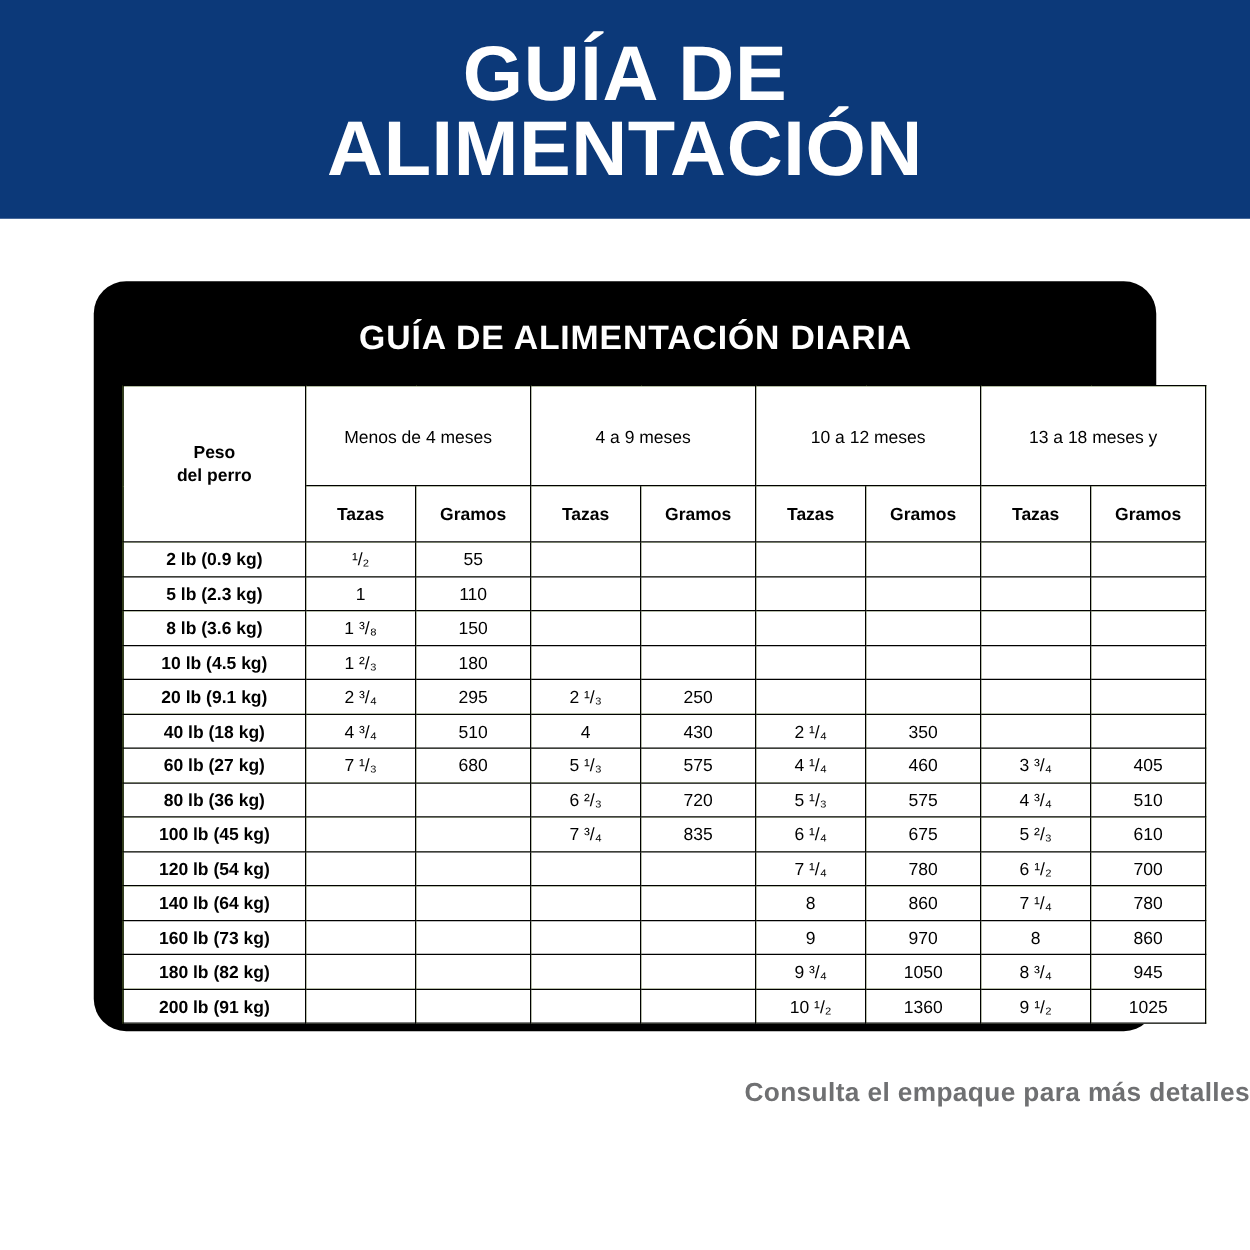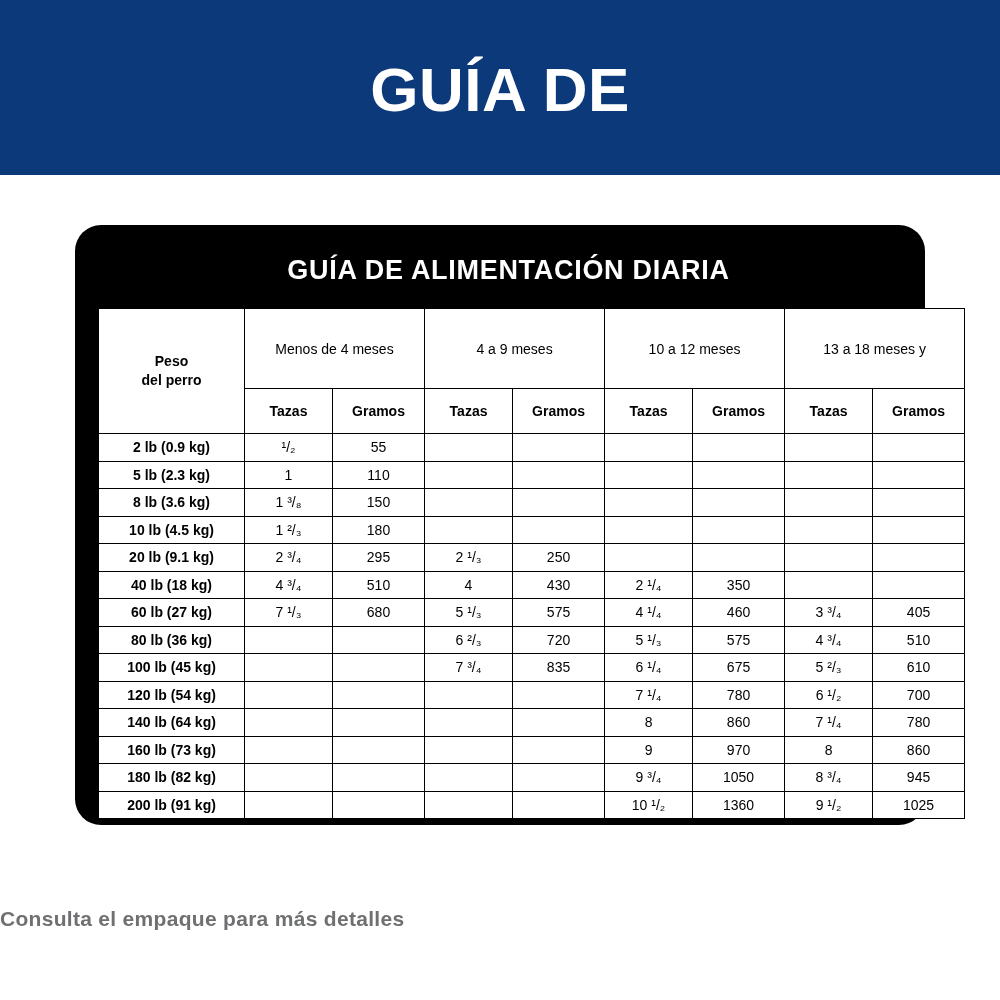--- a/index.html
+++ b/index.html
@@ -108,36 +108,36 @@
     height: 26.5px;
   }
 
   
   col.c-weight { width: 146px; }
   col.c-tazas  { width: 88px;  }
   col.c-gramos { width: 92px;  }
 
   
   .footer {
-    text-align: left;
+    text-align: right;
     color: #6f7072;
     font-weight: 800;
     font-size: 21px;
     letter-spacing: 0.3px;
     padding-top: 38px;
-    margin-top: 44px;
   }
 </style>
 </head>
 <body>
 
 <div class="page">
 
   <div class="banner">
     <div class="banner-line">GUÍA DE</div>
+    <div class="banner-line">ALIMENTACIÓN</div>
   </div>
 
   <div class="card-wrap">
     <div class="card">
       <div class="card-title">GUÍA DE ALIMENTACIÓN DIARIA</div>
 
       <table class="feed">
         <colgroup>
           <col class="c-weight">
           <col class="c-tazas">

